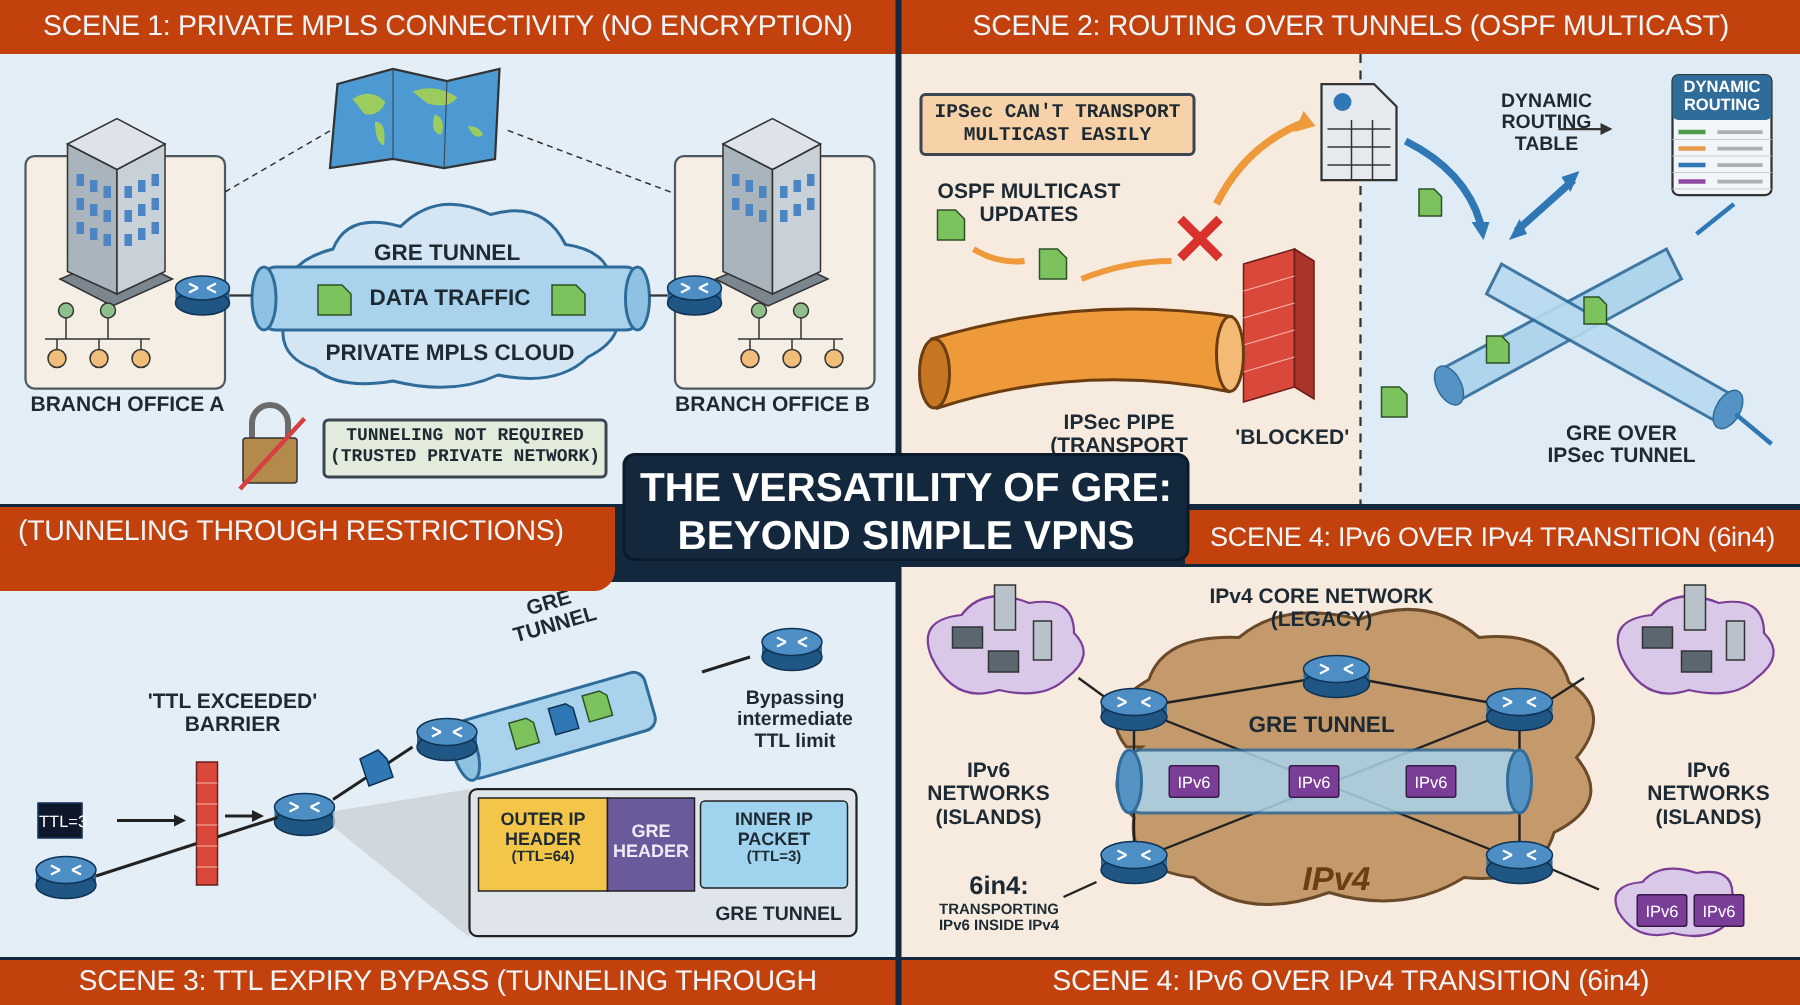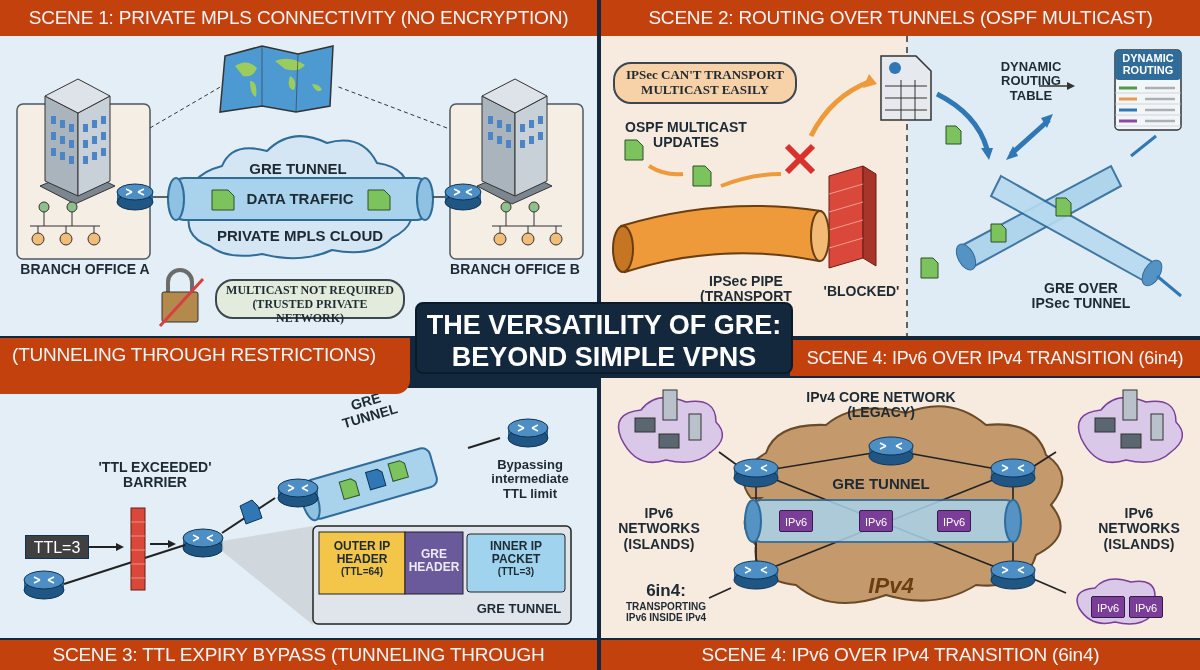--- a/index.html
+++ b/index.html
@@ -20,21 +20,21 @@
   #h3 { left: 0; top: 338px; width: 410px; height: 56px; line-height: 22px; text-align: left; padding: 6px 0 0 12px; border-radius: 0 0 14px 0; font-size: 19px; }
   #h4 { left: 790px; top: 340px; width: 410px; height: 36px; font-size: 18px; }
   #f3 { left: 0; top: 640px; width: 597px; height: 30px; line-height: 30px; }
   #f4 { left: 601px; top: 640px; width: 599px; height: 30px; line-height: 30px; }
 
   .main-title { position: absolute; left: 415px; top: 302px; width: 378px; height: 72px; background: #13283d;
                 border-radius: 8px; color: #fff; text-align: center; font-family: "Liberation Sans", sans-serif;
                 font-weight: bold; font-size: 27px; line-height: 32px; padding-top: 5px; border: 2px solid #0b1b2b; z-index: 5; }
 
   .lbl { position: absolute; font-family: "Liberation Sans", sans-serif; font-weight: bold; color: #1e2a33; text-align: center; line-height: 1.1; }
-  .box-note { position: absolute; border: 2px solid #3b4650; border-radius: 18px; text-align: center; font-family: Liberation Serif, serif; font-weight: bold; line-height: 1.15; }
+  .box-note { position: absolute; border: 2px solid #3b4650; border-radius: 4px; text-align: center; font-family: Liberation Mono, monospace; font-weight: bold; line-height: 1.15; }
   svg { position: absolute; left: 0; top: 0; }
 </style>
 </head>
 <body>
 
 <div id="h1" class="hdr">SCENE 1: PRIVATE MPLS CONNECTIVITY (NO ENCRYPTION)</div>
 <div id="h2" class="hdr">SCENE 2: ROUTING OVER TUNNELS (OSPF MULTICAST)</div>
 
 <div id="p1" class="panel">
   <svg width="597" height="300" viewBox="0 0 597 300">
@@ -159,21 +159,21 @@
       <rect x="162" y="256" width="36" height="30" rx="2" fill="#b48a4c" stroke="#333"></rect>
       <line x1="160" y1="290" x2="203" y2="243" stroke="#d64040" stroke-width="3"></line>
     </g>
   </svg>
   <div class="lbl" style="left:218px;top:125px;width:160px;font-size:15px;">GRE TUNNEL</div>
   <div class="lbl" style="left:230px;top:155px;width:140px;font-size:15px;">DATA TRAFFIC</div>
   <div class="lbl" style="left:200px;top:192px;width:200px;font-size:15px;">PRIVATE MPLS CLOUD</div>
   <div class="lbl" style="left:10px;top:226px;width:150px;font-size:14px;">BRANCH OFFICE A</div>
   <div class="lbl" style="left:440px;top:226px;width:150px;font-size:14px;">BRANCH OFFICE B</div>
   <div class="box-note" style="left:215px;top:243px;width:190px;height:40px;background:#e2ebdc;font-size:12px;padding-top:3px;color:#1e2a33;">
-    <div>MULTICAST NOT REQUIRED</div>
+    <div>TUNNELING NOT REQUIRED</div>
     <div>(TRUSTED PRIVATE NETWORK)</div>
   </div>
 </div>
 
 <div id="p2" class="panel">
   <div class="right-half"></div>
   <svg width="599" height="300" viewBox="0 0 599 300">
     <line x1="306" y1="0" x2="306" y2="300" stroke="#333" stroke-width="1.5" stroke-dasharray="6,5"></line>
 
     <g>
@@ -370,21 +370,21 @@
   <div class="lbl" style="left:323px;top:6px;width:90px;font-size:14px;transform:rotate(-16deg);">GRE TUNNEL</div>
   <div class="lbl" style="left:490px;top:70px;width:80px;font-size:13px;">
     <div>Bypassing</div>
     <div>intermediate</div>
     <div>TTL limit</div>
   </div>
   <div class="lbl" style="left:90px;top:72px;width:130px;font-size:14px;">
     <div>'TTL EXCEEDED'</div>
     <div>BARRIER</div>
   </div>
-  <div class="lbl" style="left:25px;top:147px;width:64px;height:24px;background:#404040;color:#fff;font-size:16px;line-height:24px;font-weight:normal;border:1px solid #0f3354;">TTL=3</div>
+  <div class="lbl" style="left:25px;top:147px;width:30px;height:24px;background:#0f172a;color:#fff;font-size:11px;line-height:24px;font-weight:normal;border:1px solid #0f3354;">TTL=3</div>
   <div class="lbl" style="left:319px;top:152px;width:86px;font-size:12px;">
     <div>OUTER IP</div>
     <div>HEADER</div>
     <div style="font-size:10px;">(TTL=64)</div>
   </div>
   <div class="lbl" style="left:405px;top:160px;width:58px;font-size:12px;color:#eeeaf6;">
     <div>GRE</div>
     <div>HEADER</div>
   </div>
   <div class="lbl" style="left:467px;top:152px;width:98px;font-size:12px;">

